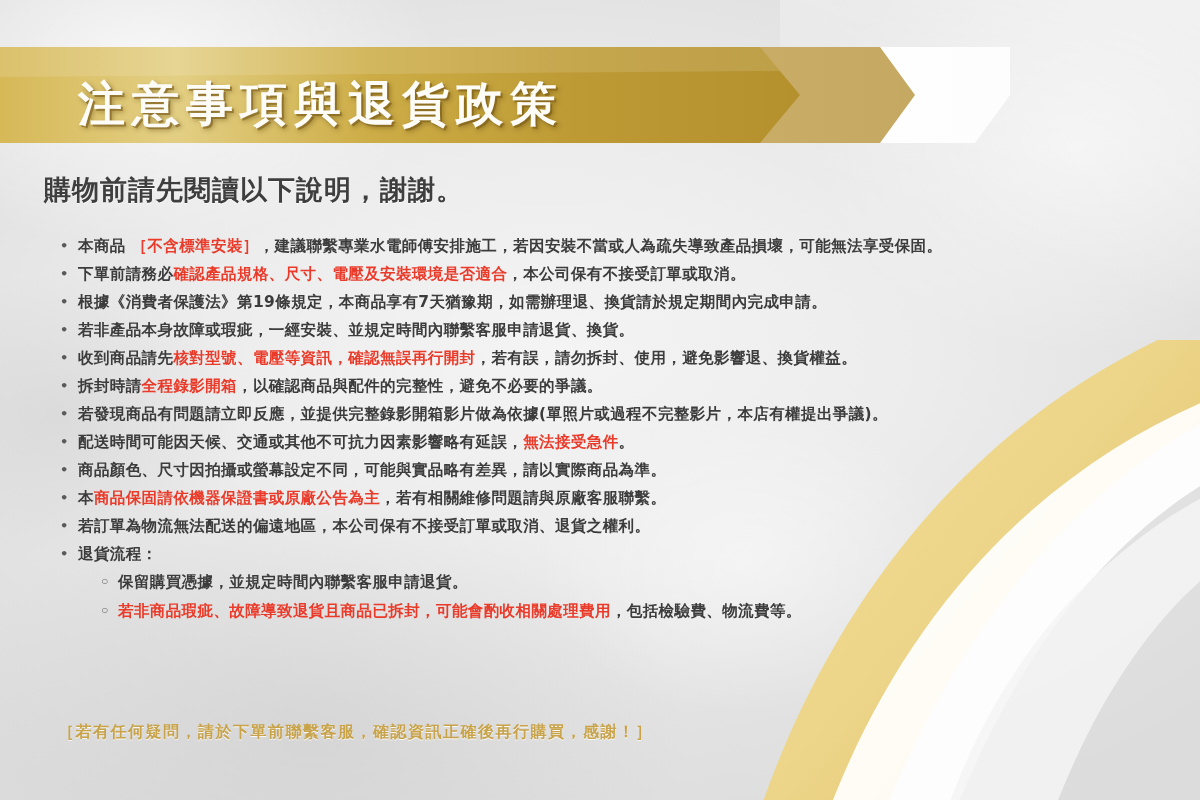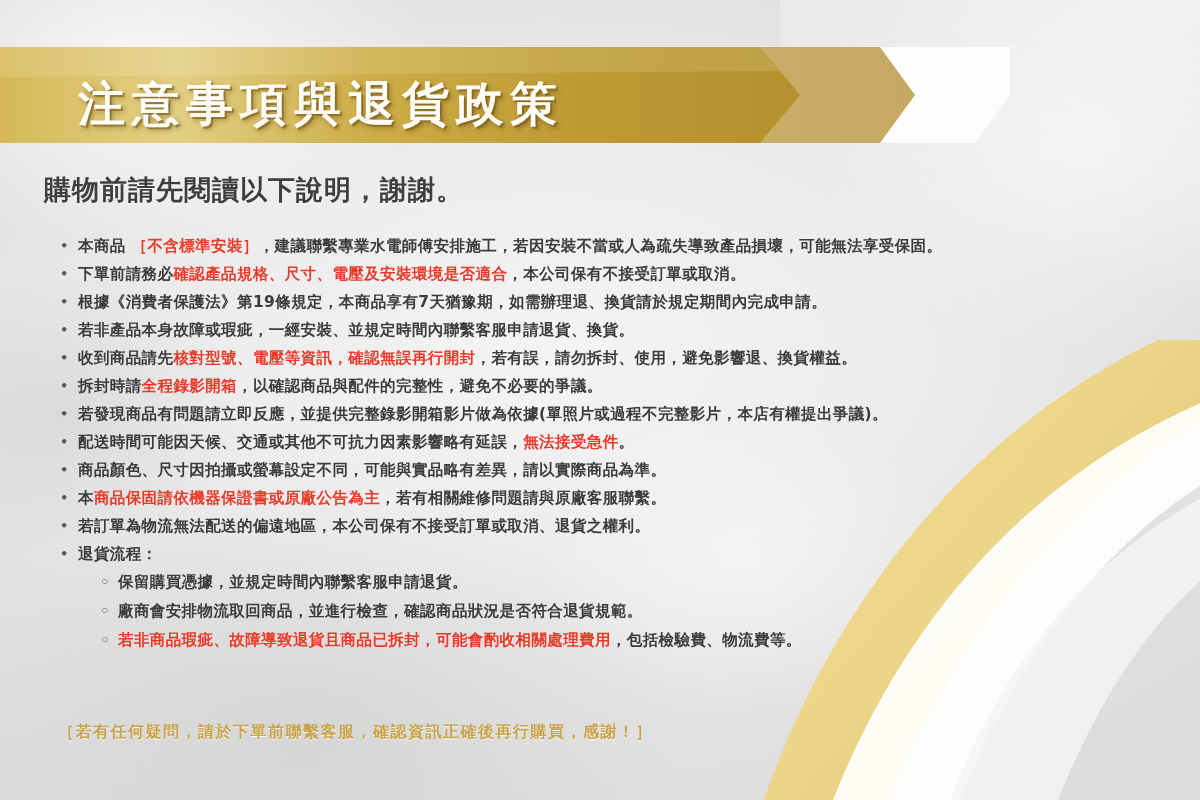--- a/index.html
+++ b/index.html
@@ -258,24 +258,20 @@
         <div class="item">
           <span class="bullet"></span>
           <span class="txt"><span>退貨流程：</span></span>
         </div>
         <div class="item sub">
           <span class="bullet"></span>
           <span class="txt"><span>保留購買憑據，並規定時間內聯繫客服申請退貨。</span></span>
         </div>
         <div class="item sub">
           <span class="bullet"></span>
-          <span class="txt"><span>廠商會安排物流取回商品，並進行檢查，確認商品狀況是否符合退貨規範。</span></span>
-        </div>
-        <div class="item sub">
-          <span class="bullet"></span>
           <span class="txt"><span class="r">若非商品瑕疵、故障導致退貨且商品已拆封，可能會酌收相關處理費用</span><span>，包括檢驗費、物流費等。</span></span>
         </div>
       </div>
 
     <div class="footer">［若有任何疑問，請於下單前聯繫客服，確認資訊正確後再行購買，感謝！］</div>
   </div>
 
 </div>
 
 </body></html>

